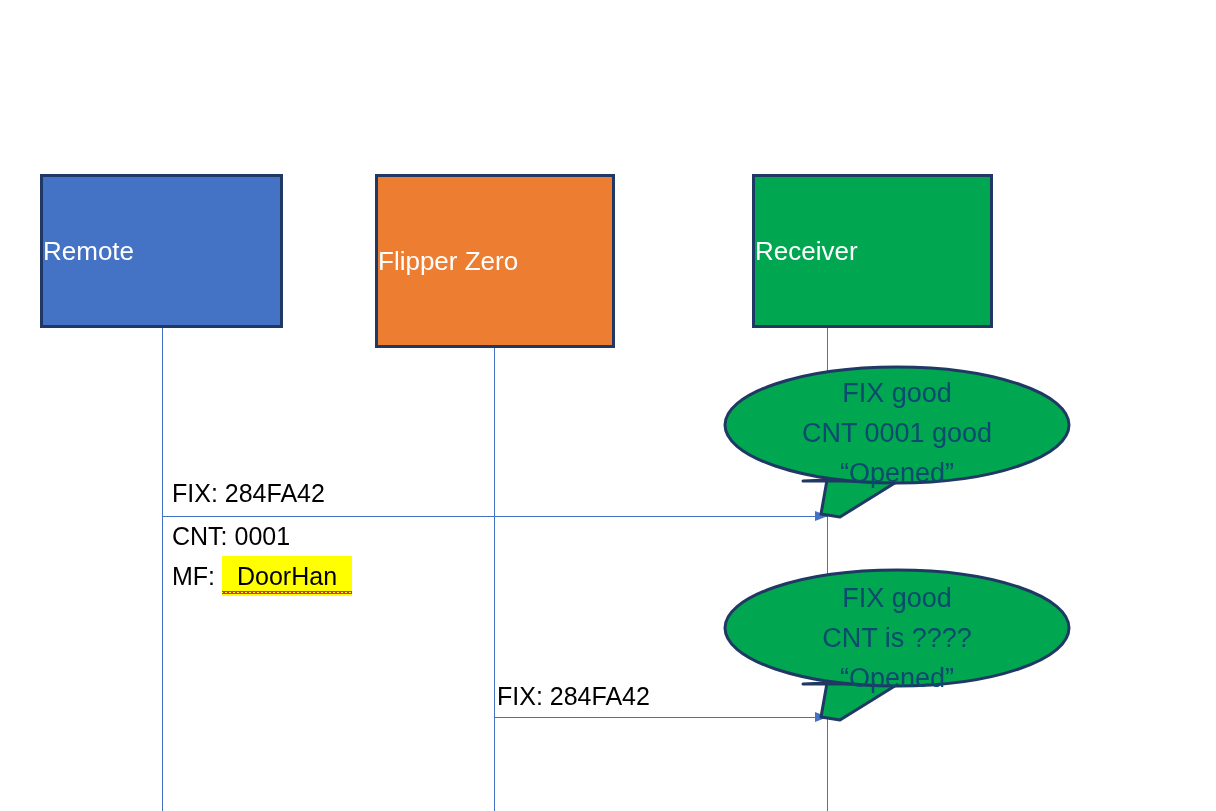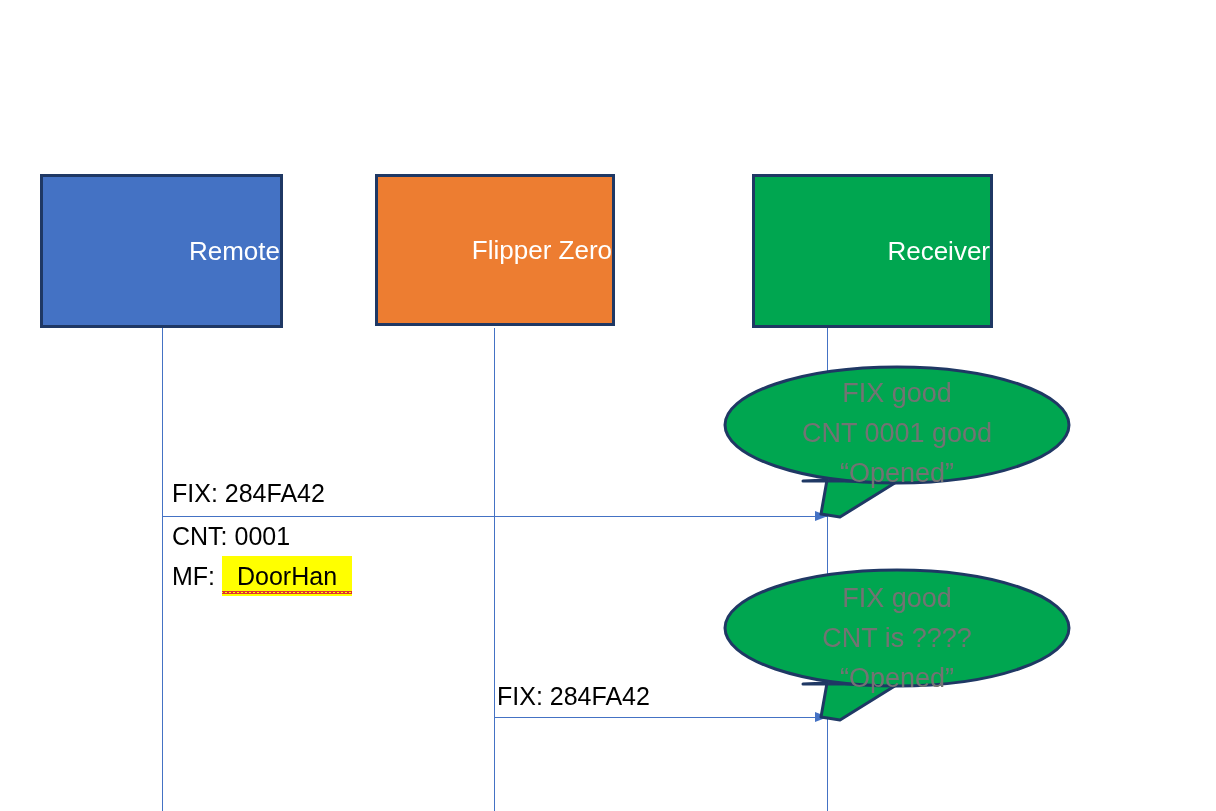--- a/index.html
+++ b/index.html
@@ -41,32 +41,32 @@
     background: #4472C4;
   }
 
   
   .actor-box {
     position: absolute;
     box-sizing: border-box;
     border: 3px solid #1F3864;
     display: flex;
     align-items: center;
-    justify-content: flex-end;
+    justify-content: flex-start;
   }
   .actor-label {
     color: #ffffff;
     font-size: 26px;
     line-height: 30px;
     font-weight: 400;
     text-align: center;
     white-space: nowrap;
   }
   .box-remote  { left: 40px;  top: 174px; width: 243px; height: 154px; background: #4472C4; }
-  .box-flipper { left: 375px; top: 174px; width: 240px; height: 152px; background: #ED7D31; }
+  .box-flipper { left: 375px; top: 174px; width: 240px; height: 174px; background: #ED7D31; }
   .box-receiver{ left: 707px; top: 174px; width: 241px; height: 154px; background: #00A650; margin-left: 45px; }
 
   
   .msg-arrow {
     position: absolute;
     height: 1px;
     background: #4472C4;
   }
   .msg-arrow::after {
     content: "";
@@ -125,21 +125,21 @@
     left: 0;
     top: 0;
     overflow: visible;
   }
   .bubble-text {
     position: absolute;
     left: 0;
     top: 0;
     width: 348px;
     text-align: center;
-    color: #737373;
+    color: #0c4a6e;
     font-size: 27px;
     line-height: 40px;
     pointer-events: none;
   }
   .bubble-text .line { display: block; white-space: nowrap; }
   .bubble-1 { left: 723px; top: 365px; width: 348px; height: 152px; }
   .bubble-2 { left: 723px; top: 568px; width: 348px; height: 152px; }
   .bubble-1 .bubble-text { padding-top: 8px; }
   .bubble-2 .bubble-text { padding-top: 10px; }
 </style>

